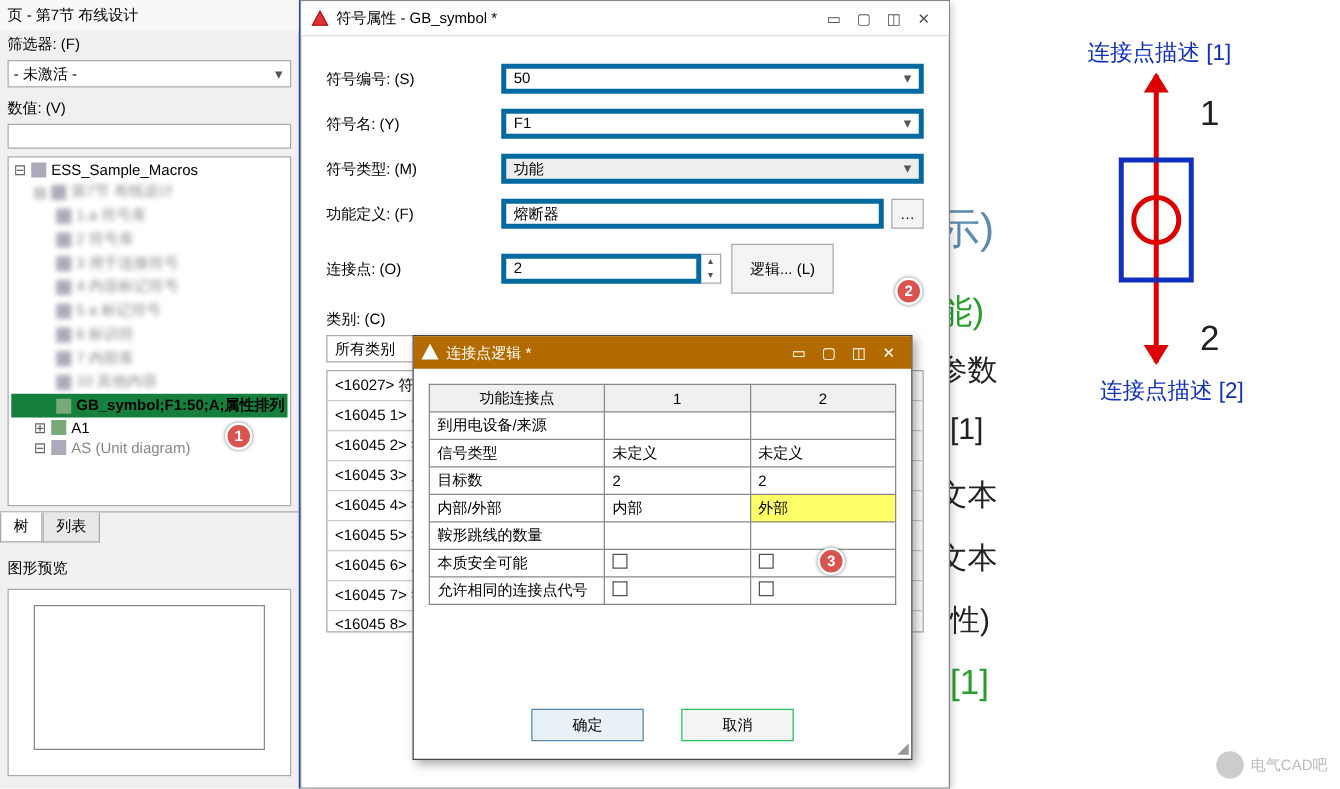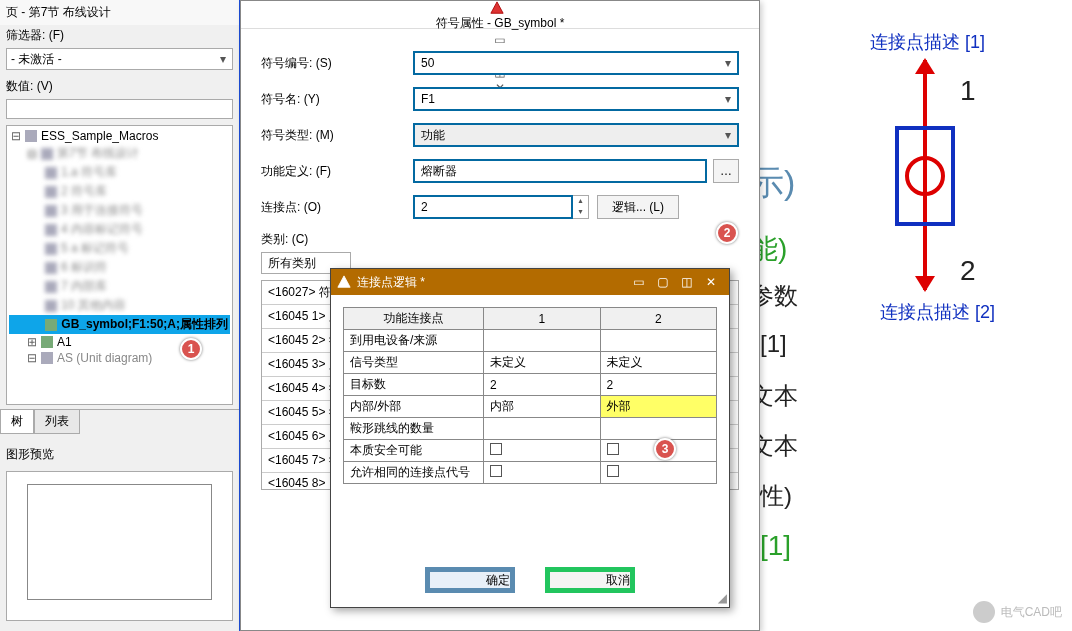--- a/index.html
+++ b/index.html
@@ -8,67 +8,67 @@
 
 .left-panel { position: absolute; left: 0; top: 0; width: 240px; height: 631px; background: #f0f0f0; border-right: 1px solid #1d4ed8; }
 .lp-title { padding: 4px 6px; font-size: 12px; background: #f8f8f8; }
 .lp-label { padding: 2px 6px; font-size: 12px; }
 .lp-combo { margin: 2px 6px 6px 6px; height: 22px; border: 1px solid #aaa; background: #fff; display: flex; align-items: center; padding: 0 4px; position: relative; }
 .lp-combo::after { content: "▾"; position: absolute; right: 6px; color: #555; }
 .lp-input { margin: 2px 6px 6px 6px; height: 20px; border: 1px solid #aaa; background: #fff; }
 .tree { margin: 4px 6px; background: #fff; border: 1px solid #aaa; height: 280px; overflow: hidden; padding: 2px; }
 .tree-row { display: flex; align-items: center; padding: 1px 2px; gap: 4px; white-space: nowrap; }
 .tree-row .tw { color: #666; width: 10px; text-align: center; }
-.tree-row.sel { background: #0ea5e9; justify-content: flex-end; }
+.tree-row.sel { background: #15803d; }
 .tree-ico { width: 12px; height: 12px; background: #aab; display: inline-block; }
 .blur { filter: blur(2px); color: #888; }
 .tabs { display: flex; border-top: 1px solid #aaa; }
 .tabs div { padding: 3px 10px; border: 1px solid #aaa; background: #e8e8e8; border-top: none; }
 .tabs .act { background: #fff; }
 .preview-label { padding: 4px 6px; margin-top: 8px; }
 .preview-box { margin: 4px 6px; height: 150px; border: 1px solid #aaa; background: #fff; position: relative; }
 .preview-box .sheet { position: absolute; left: 20px; top: 12px; right: 20px; bottom: 20px; border: 1px solid #888; }
 
 
 .badge { width: 22px; height: 22px; border-radius: 50%; background: #d9534f; color: #fff; display: flex; align-items: center; justify-content: center; font-weight: bold; border: 2px solid #fff; box-shadow: 0 0 3px #777; position: absolute; }
 
 
 .dlg { position: absolute; left: 240px; top: 0; width: 520px; height: 631px; background: #fff; border: 1px solid #888; box-shadow: 2px 2px 6px rgba(0,0,0,.2); }
-.dlg-title { height: 28px; background: #fff; border-bottom: 1px solid #ddd; display: flex; align-items: center; padding: 0 22px; flex-direction: column; }
+.dlg-title { height: 28px; background: #fff; border-bottom: 1px solid #ddd; display: flex; align-items: center; padding: 0 8px; }
 .dlg-title .tico { width: 14px; height: 14px; margin-right: 6px; }
 .dlg-title .tico svg { width: 14px; height: 14px; }
 .dlg-title .spacer { flex: 1; }
 .dlg-title .tbtn { width: 24px; height: 20px; display: flex; align-items: center; justify-content: center; border: 1px solid transparent; color: #555; }
 .dlg-body { padding: 10px 20px; }
 .frow { display: flex; align-items: center; margin: 12px 0; }
 .frow .flabel { width: 140px; }
-.frow .fctl { flex: 1; height: 24px; border: 2px solid #0369a1; background: #fff; display: flex; align-items: center; padding: 0 6px; position: relative; margin-left: 12px; }
+.frow .fctl { flex: 1; height: 24px; border: 4px solid #0369a1; background: #fff; display: flex; padding: 0 6px; position: relative; }
 .frow .fctl.drop::after { content: "▾"; position: absolute; right: 6px; color: #555; }
 .frow .fbtn { margin-left: 6px; height: 24px; border: 1px solid #aaa; background: #f4f4f4; padding: 0 6px; display: flex; align-items: center; }
 .frow .spin { width: 16px; height: 24px; border: 1px solid #aaa; border-left: none; display: flex; flex-direction: column; }
 .frow .spin div { flex: 1; text-align: center; font-size: 8px; color: #555; }
-.frow .logicbtn { margin-left: 8px; height: 24px; border: 1px solid #aaa; background: #f4f4f4; padding: 0 14px; }
+.frow .logicbtn { margin-left: 8px; height: 40px; border: 1px solid #aaa; background: #f4f4f4; padding: 0 14px; }
 .catbox { border: 1px solid #aaa; height: 22px; display: flex; align-items: center; padding: 0 6px; margin-bottom: 6px; width: 90px; }
 .listbox { border: 1px solid #aaa; height: 210px; overflow: hidden; }
 .list-row { border-bottom: 1px solid #ccc; padding: 3px 6px; }
 
 
 .sub { position: absolute; left: 330px; top: 268px; width: 400px; height: 340px; background: #fff; border: 1px solid #444; box-shadow: 3px 3px 8px rgba(0,0,0,.35); }
 .sub-title { height: 26px; background: #b36b00; color: #fff; display: flex; align-items: center; padding: 0 6px; }
 .sub-title .tico { width: 14px; height: 14px; margin-right: 6px; }
 .sub-title .spacer { flex: 1; }
 .sub-title .tbtn { width: 24px; height: 20px; display: flex; align-items: center; justify-content: center; color: #fff; }
 .sub-body { padding: 12px; }
 .stable { border-collapse: collapse; width: 100%; }
 .stable td, .stable th { border: 1px solid #888; padding: 2px 6px; height: 20px; text-align: left; font-weight: normal; }
 .stable th { background: #f0f0f0; text-align: center; }
 .stable .hl { background: #ffff66; }
 .chk { width: 12px; height: 12px; border: 1px solid #555; display: inline-block; }
 .sub-btns { display: flex; justify-content: center; gap: 30px; position: absolute; bottom: 14px; left: 0; right: 0; }
-.sub-btns button { width: 90px; height: 26px; border: 5px solid #22c55e; background: #f4f4f4; text-align: right; }
+.sub-btns button { width: 90px; height: 26px; border: 1px solid #22c55e; background: #f4f4f4; }
 .sub-btns button.primary { background: #e8f0f8; border-color: #5a8bb0; }
 .resize { position: absolute; right: 2px; bottom: 2px; color: #999; }
 
 
 .canvas { position: absolute; left: 760px; top: 0; right: 0; bottom: 0; background: #fff; }
 .canvas .txtb { color: #1030c0; font-size: 18px; position: absolute; }
 .canvas .txtg { color: #2aa02a; font-size: 28px; position: absolute; }
 .canvas .txtk { color: #222; font-size: 28px; position: absolute; }
 .fuse-sym { position: absolute; left: 135px; top: 60px; width: 60px; height: 230px; }
 .fuse-sym .vline { position: absolute; left: 28px; top: 0; width: 4px; height: 230px; background: #d00; }

